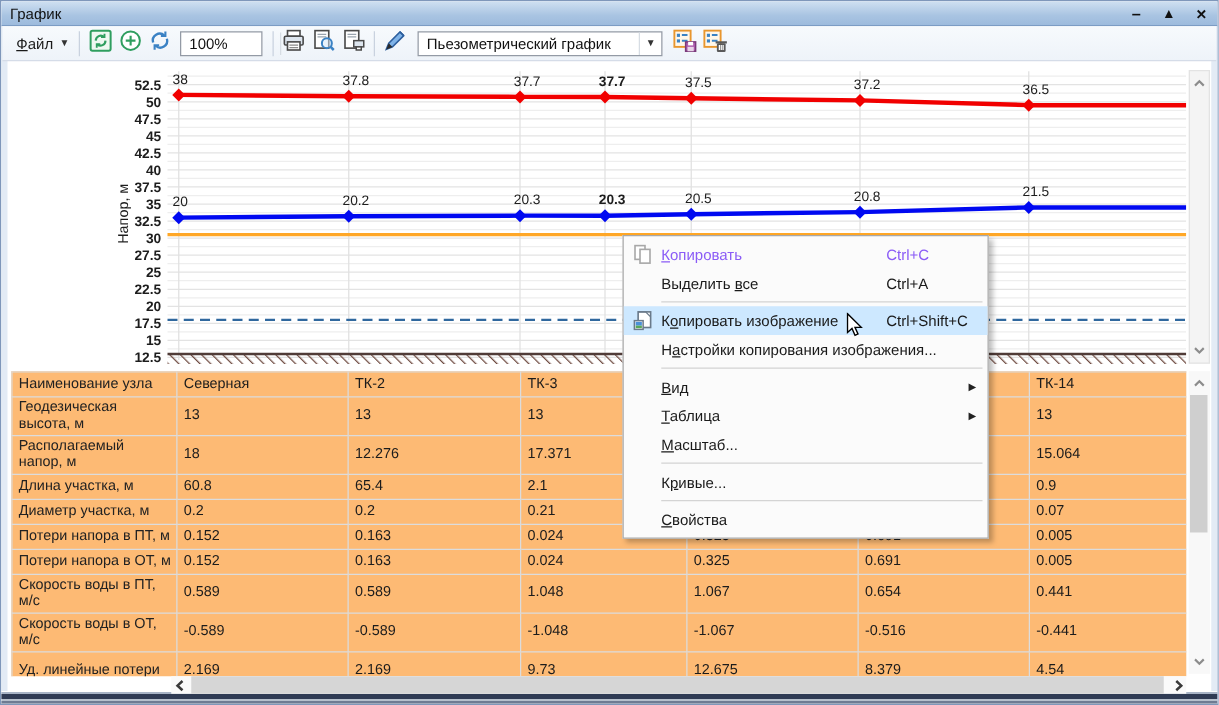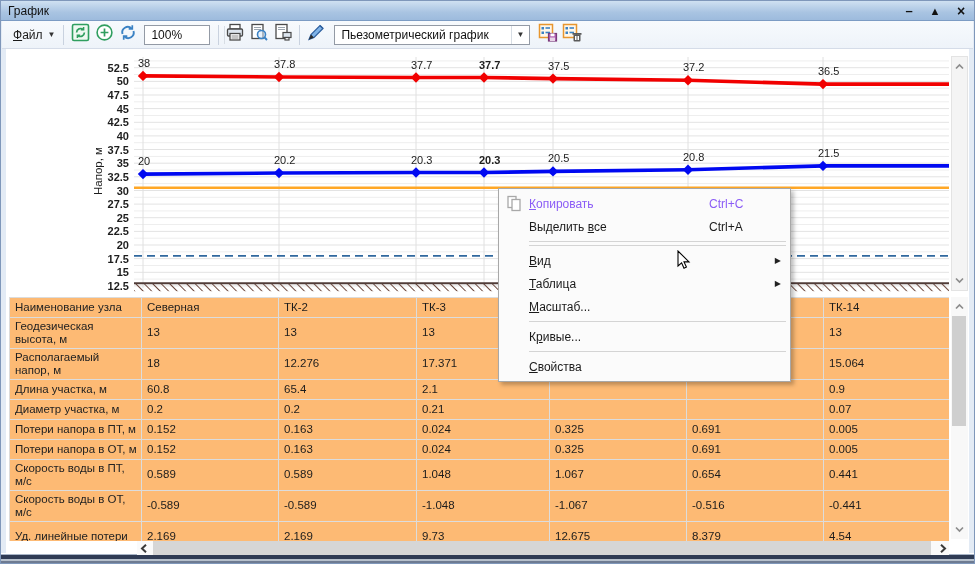--- a/index.html
+++ b/index.html
@@ -432,20 +432,37 @@
         </span>
         <span class="mi-label"><u>К</u>опировать</span>
         <span class="mi-shortcut">Ctrl+C</span>
       </div>
       <div class="menu-item">
         <span class="mi-icon"></span>
         <span class="mi-label">Выделить <u>в</u>се</span>
         <span class="mi-shortcut">Ctrl+A</span>
       </div>
       <div class="menu-sep"></div>
+      <div class="menu-item highlighted">
+        <span class="mi-icon">
+          <svg width="17" height="17" viewBox="0 0 17 17">
+            <rect x="4.5" y="1.5" width="10" height="12.5" fill="#fff" stroke="#6a7a8a" stroke-width="1.3"></rect>
+            <path d="M4.5 1.5 h6 l4 4" fill="none" stroke="#6a7a8a" stroke-width="1"></path>
+            <rect x="1.5" y="8.5" width="7" height="7" fill="#fff" stroke="#6a7a8a" stroke-width="1.2"></rect>
+            <rect x="2.5" y="9.5" width="5" height="3" fill="#4a90d9"></rect>
+            <rect x="2.5" y="12.5" width="5" height="2" fill="#58a85a"></rect>
+          </svg>
+        </span>
+        <span class="mi-label">К<u>о</u>пировать изображение</span>
+        <span class="mi-shortcut">Ctrl+Shift+C</span>
+      </div>
+      <div class="menu-item">
+        <span class="mi-icon"></span>
+        <span class="mi-label">Н<u>а</u>стройки копирования изображения...</span>
+      </div>
       <div class="menu-sep"></div>
       <div class="menu-item">
         <span class="mi-icon"></span>
         <span class="mi-label"><u>В</u>ид</span>
         <span class="mi-sub">▶</span>
       </div>
       <div class="menu-item">
         <span class="mi-icon"></span>
         <span class="mi-label"><u>Т</u>аблица</span>
         <span class="mi-sub">▶</span>

